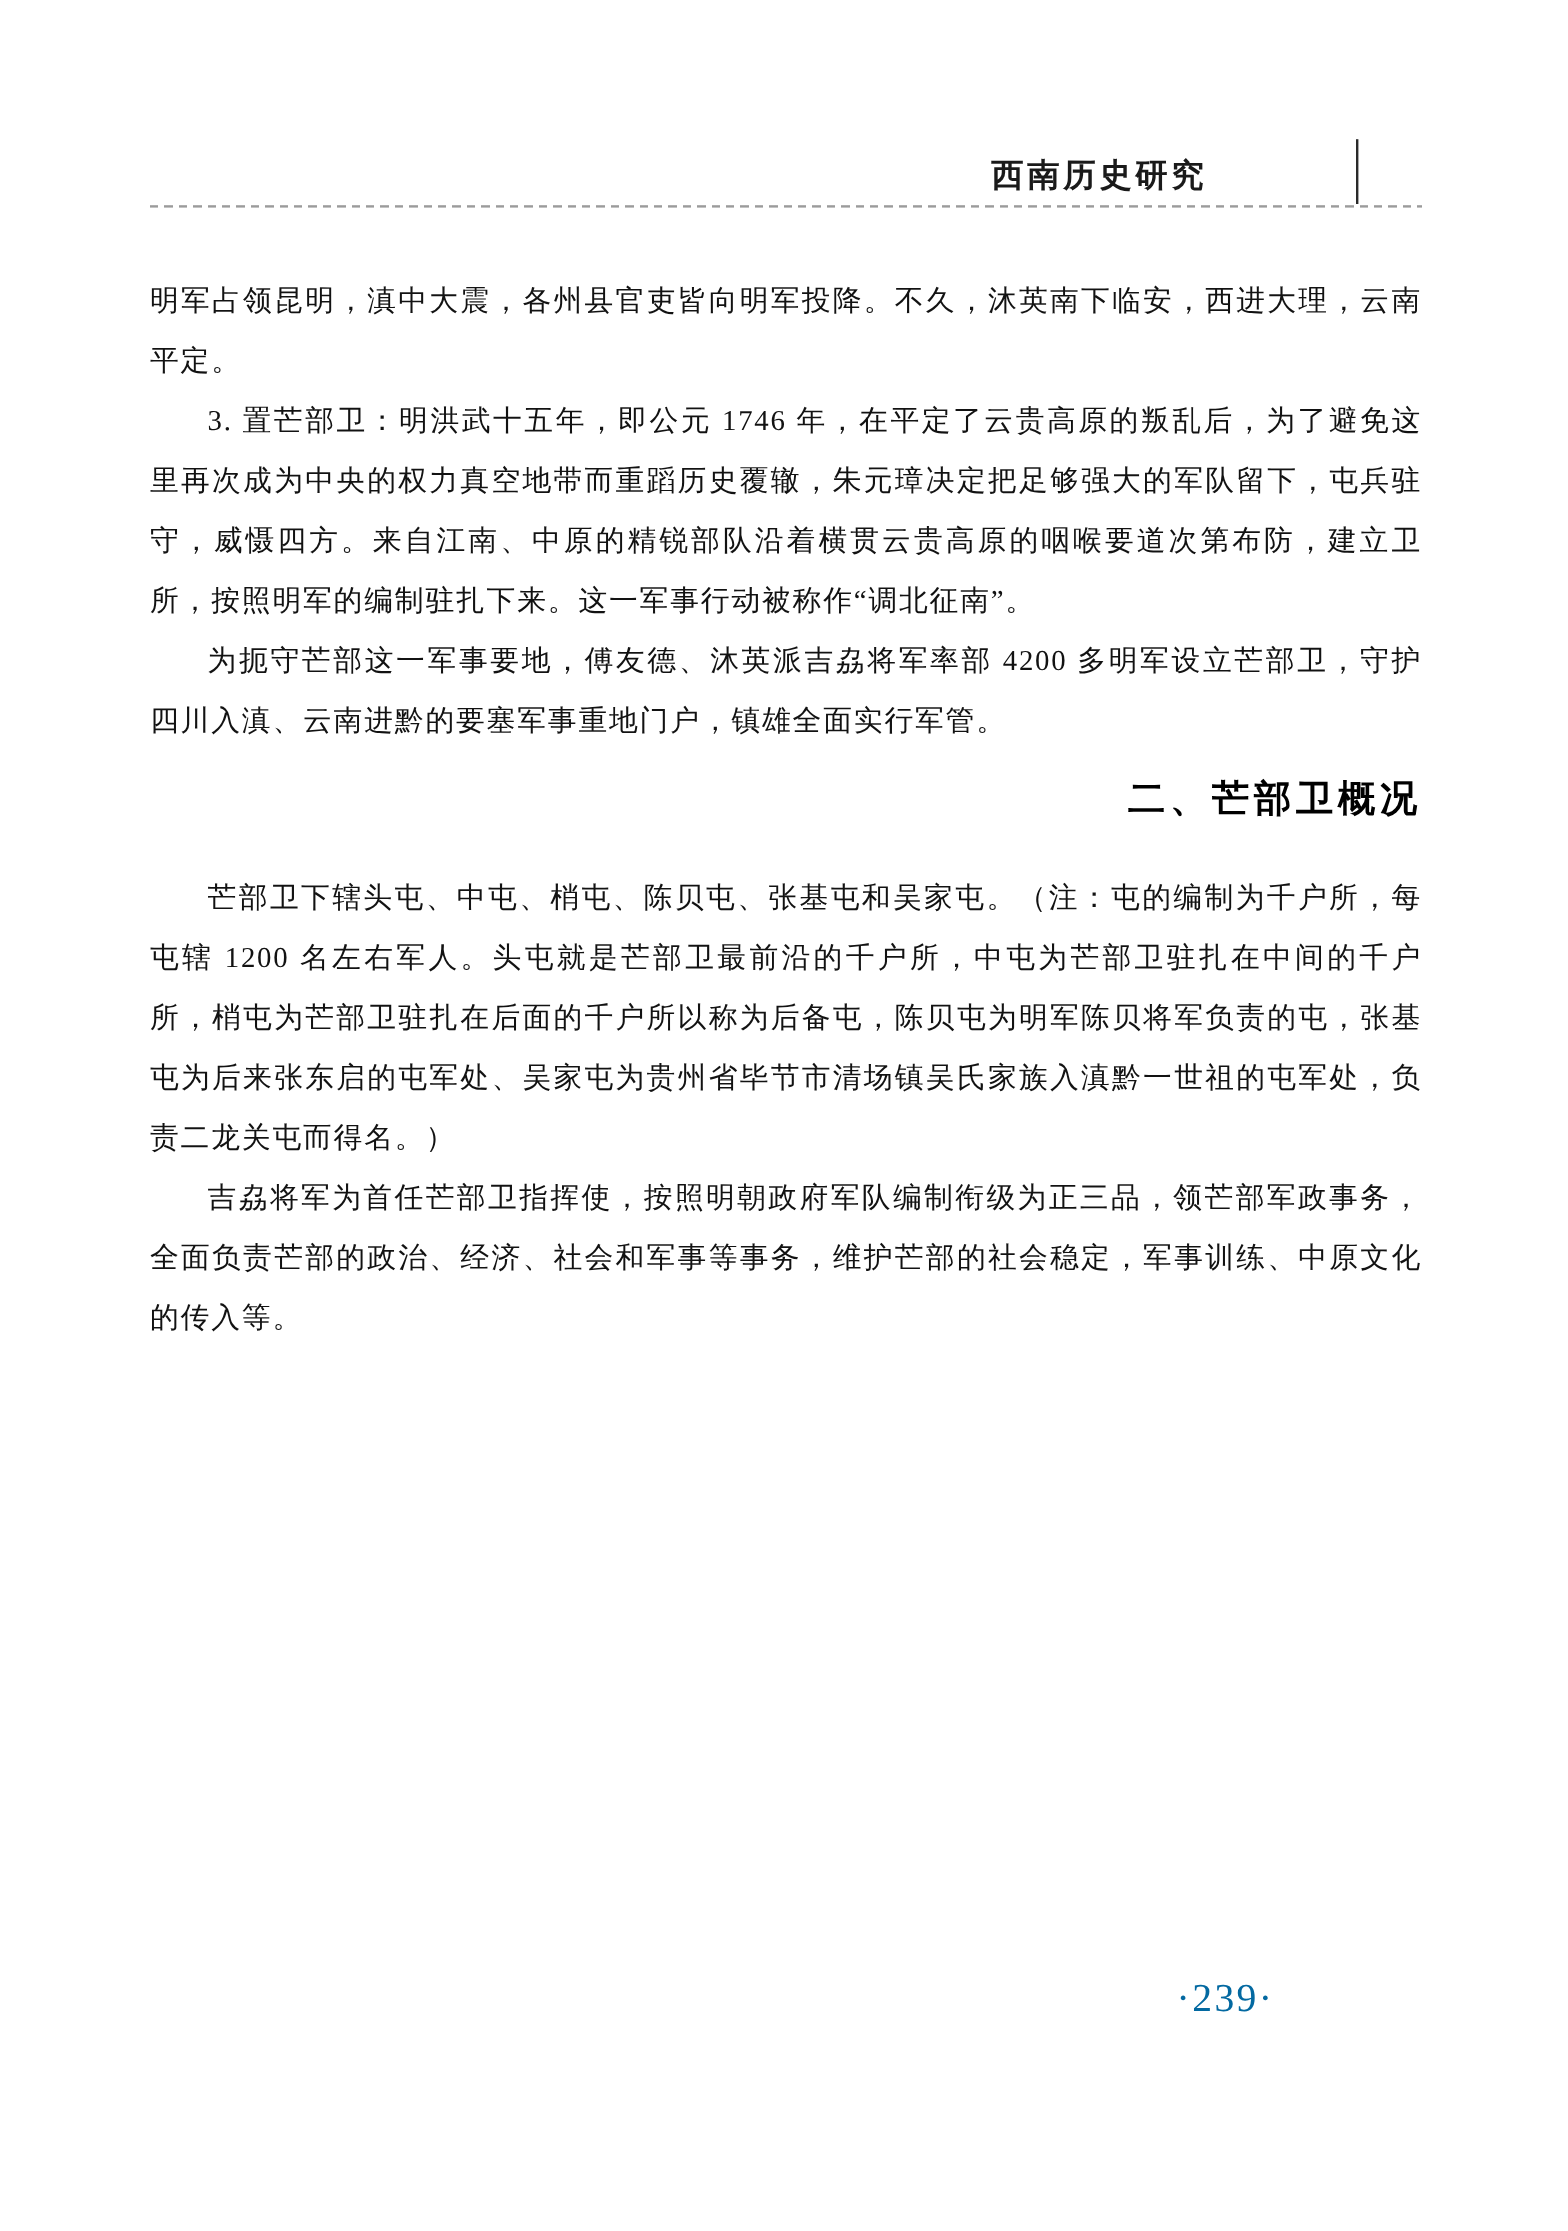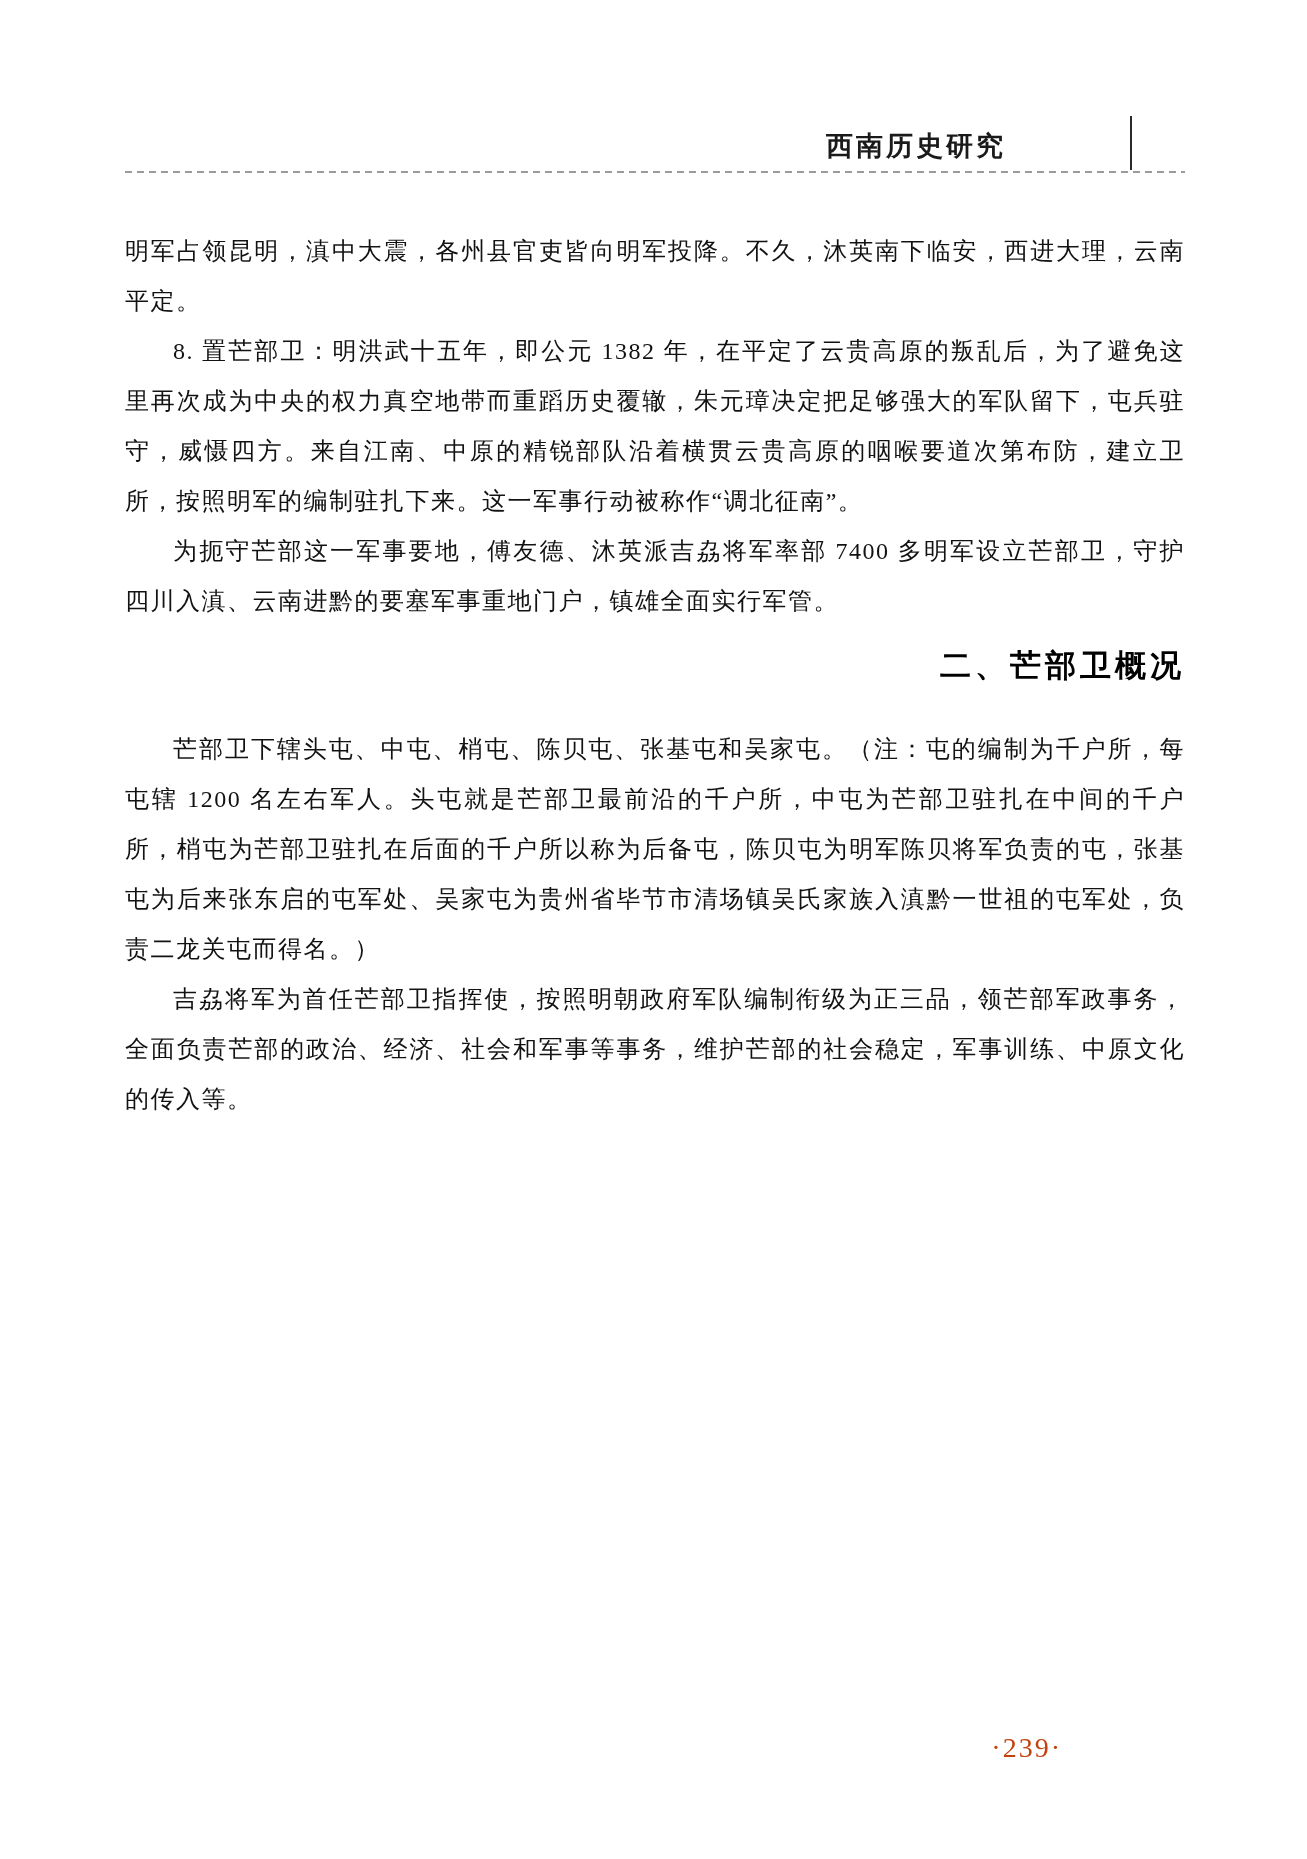--- a/index.html
+++ b/index.html
@@ -70,43 +70,43 @@
     font-family: "Liberation Sans", "DejaVu Sans", sans-serif;
     font-weight: 700;
     font-size: 31px;
     line-height: 36px;
     letter-spacing: 4px;
     color: #000000;
   }
   
   .page-number {
     position: absolute;
-    top: 1732px;
+    top: 1648px;
     right: 124px;
-    font-size: 28px;
+    font-size: 33px;
     letter-spacing: 2px;
-    color: #c2410c;
+    color: #0369a1;
     white-space: nowrap;
   }
 </style>
 </head>
 <body>
 
 <div class="page">
 
   <div class="running-header">西南历史研究</div>
 
   <div class="header-bar"></div>
 
   <div class="dashed-rule"></div>
 
   <div class="page-body">
       <p class="paragraph">明军占领昆明，滇中大震，各州县官吏皆向明军投降。不久，沐英南下临安，西进大理，云南平定。</p>
-      <p class="paragraph indent">8. 置芒部卫：明洪武十五年，即公元 1382 年，在平定了云贵高原的叛乱后，为了避免这里再次成为中央的权力真空地带而重蹈历史覆辙，朱元璋决定把足够强大的军队留下，屯兵驻守，威慑四方。来自江南、中原的精锐部队沿着横贯云贵高原的咽喉要道次第布防，建立卫所，按照明军的编制驻扎下来。这一军事行动被称作“调北征南”。</p>
-      <p class="paragraph indent">为扼守芒部这一军事要地，傅友德、沐英派吉劦将军率部 7400 多明军设立芒部卫，守护四川入滇、云南进黔的要塞军事重地门户，镇雄全面实行军管。</p>
+      <p class="paragraph indent">3. 置芒部卫：明洪武十五年，即公元 1746 年，在平定了云贵高原的叛乱后，为了避免这里再次成为中央的权力真空地带而重蹈历史覆辙，朱元璋决定把足够强大的军队留下，屯兵驻守，威慑四方。来自江南、中原的精锐部队沿着横贯云贵高原的咽喉要道次第布防，建立卫所，按照明军的编制驻扎下来。这一军事行动被称作“调北征南”。</p>
+      <p class="paragraph indent">为扼守芒部这一军事要地，傅友德、沐英派吉劦将军率部 4200 多明军设立芒部卫，守护四川入滇、云南进黔的要塞军事重地门户，镇雄全面实行军管。</p>
       <h2 class="section-heading">二、芒部卫概况</h2>
       <p class="paragraph indent">芒部卫下辖头屯、中屯、梢屯、陈贝屯、张基屯和吴家屯。（注：屯的编制为千户所，每屯辖 1200 名左右军人。头屯就是芒部卫最前沿的千户所，中屯为芒部卫驻扎在中间的千户所，梢屯为芒部卫驻扎在后面的千户所以称为后备屯，陈贝屯为明军陈贝将军负责的屯，张基屯为后来张东启的屯军处、吴家屯为贵州省毕节市清场镇吴氏家族入滇黔一世祖的屯军处，负责二龙关屯而得名。）</p>
       <p class="paragraph indent">吉劦将军为首任芒部卫指挥使，按照明朝政府军队编制衔级为正三品，领芒部军政事务，全面负责芒部的政治、经济、社会和军事等事务，维护芒部的社会稳定，军事训练、中原文化的传入等。</p>
     </div>
 
   <div class="page-number">·239·</div>
 
 </div>
 
 </body></html>

